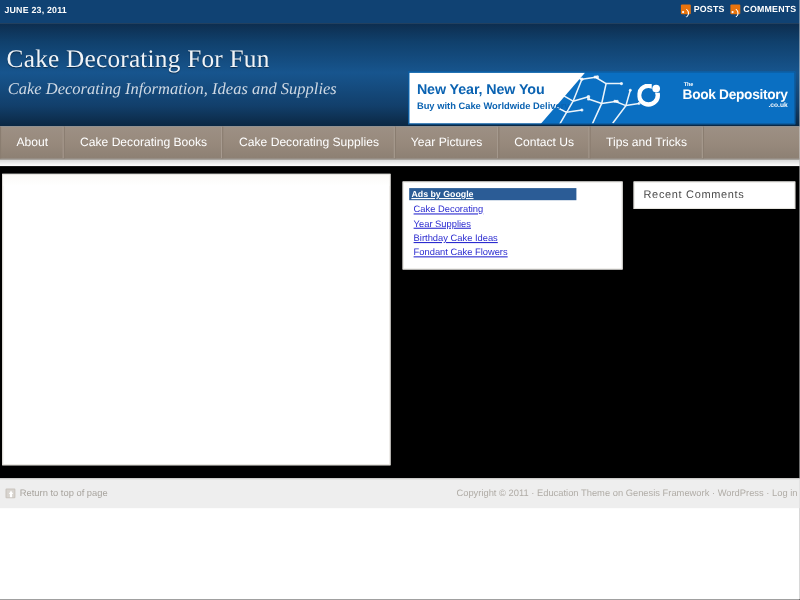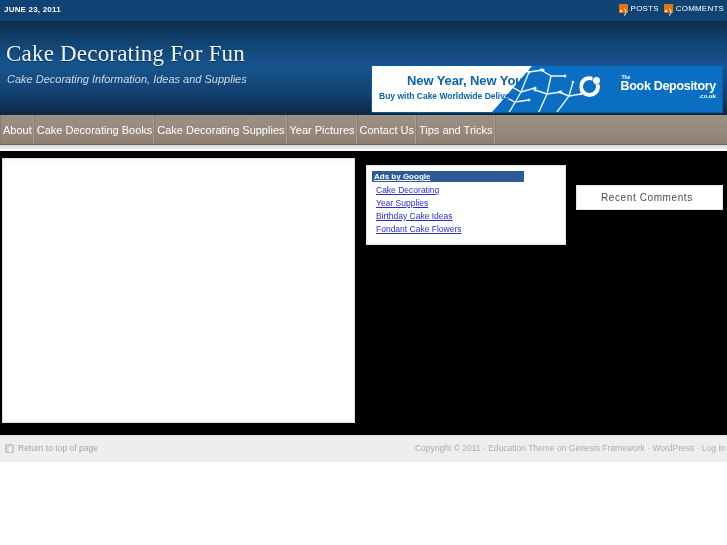--- a/index.html
+++ b/index.html
@@ -45,21 +45,21 @@
     right: 3px; top: 4px;
     display: flex;
     align-items: center;
     gap: 5px;
   }
   .feed-link {
     display: flex;
     align-items: center;
     gap: 3px;
     font-size: 8px;
-    font-weight: normal;
+    font-weight: bold;
     color: #ffffff;
     text-transform: uppercase;
     letter-spacing: 0.2px;
     text-decoration: none;
   }
   .rss-icon {
     width: 9px; height: 9px;
     background: #e8730d;
     border-radius: 1px;
     position: relative;
@@ -103,23 +103,23 @@
     font-size: 23px;
     color: #f0f4f8;
     font-weight: normal;
     letter-spacing: 0.2px;
     margin: 0;
     text-shadow: 0 1px 1px rgba(0,0,0,.45);
   }
   .site-desc {
     position: absolute;
     left: 7px; top: 52px;
-    font-family: Liberation Sans, sans-serif;
+    font-family: Liberation Serif, serif;
     font-style: italic;
-    font-size: 11px;
+    font-size: 15px;
     color: #cfd9e4;
     margin: 0;
   }
 
   
   .banner-ad {
     position: absolute;
     left: 371px; top: 44px;
     width: 352px;
     height: 48px;
@@ -136,21 +136,20 @@
     clip-path: polygon(0 0, 100% 0, 74% 100%, 0 100%);
   }
   .banner-head {
     position: absolute;
     left: 7px; top: 7px;
     font-size: 13px;
     font-weight: bold;
     color: #0b63b2;
     letter-spacing: -0.1px;
     white-space: nowrap;
-    margin-left: 28px;
   }
   .banner-sub {
     position: absolute;
     left: 7px; top: 25px;
     font-size: 8.5px;
     font-weight: bold;
     color: #0b63b2;
     white-space: nowrap;
   }
   
@@ -228,21 +227,21 @@
   .nav::after {
     content: "";
     position: absolute;
     left: 0; top: 30px;
     width: 727px; height: 6px;
     background: linear-gradient(to bottom, rgba(0,0,0,.16), rgba(0,0,0,0));
   }
   .nav-item {
     display: flex;
     align-items: center;
-    padding: 0 2px;
+    padding: 0 14px;
     font-size: 11px;
     color: #ffffff;
     text-decoration: none;
     border-right: 1px solid #8a7d70;
     box-shadow: inset -1px 0 0 #a99d92;
     white-space: nowrap;
     cursor: pointer;
   }
   .nav-item:first-child {
     border-left: 1px solid #8a7d70;
@@ -311,22 +310,21 @@
   
   .sidebar {
     position: absolute;
     left: 576px; top: 14px;
     width: 147px;
   }
   .widget {
     background: #ffffff;
     border: 1px solid #e6e4df;
     box-sizing: border-box;
-    padding: 6px 24px;
-    margin-top: 20px;
+    padding: 6px 8px;
   }
   .widget-title {
     font-size: 10px;
     color: #4a4a4a;
     letter-spacing: 0.6px;
     white-space: nowrap;
   }
 
   
   .footer {

